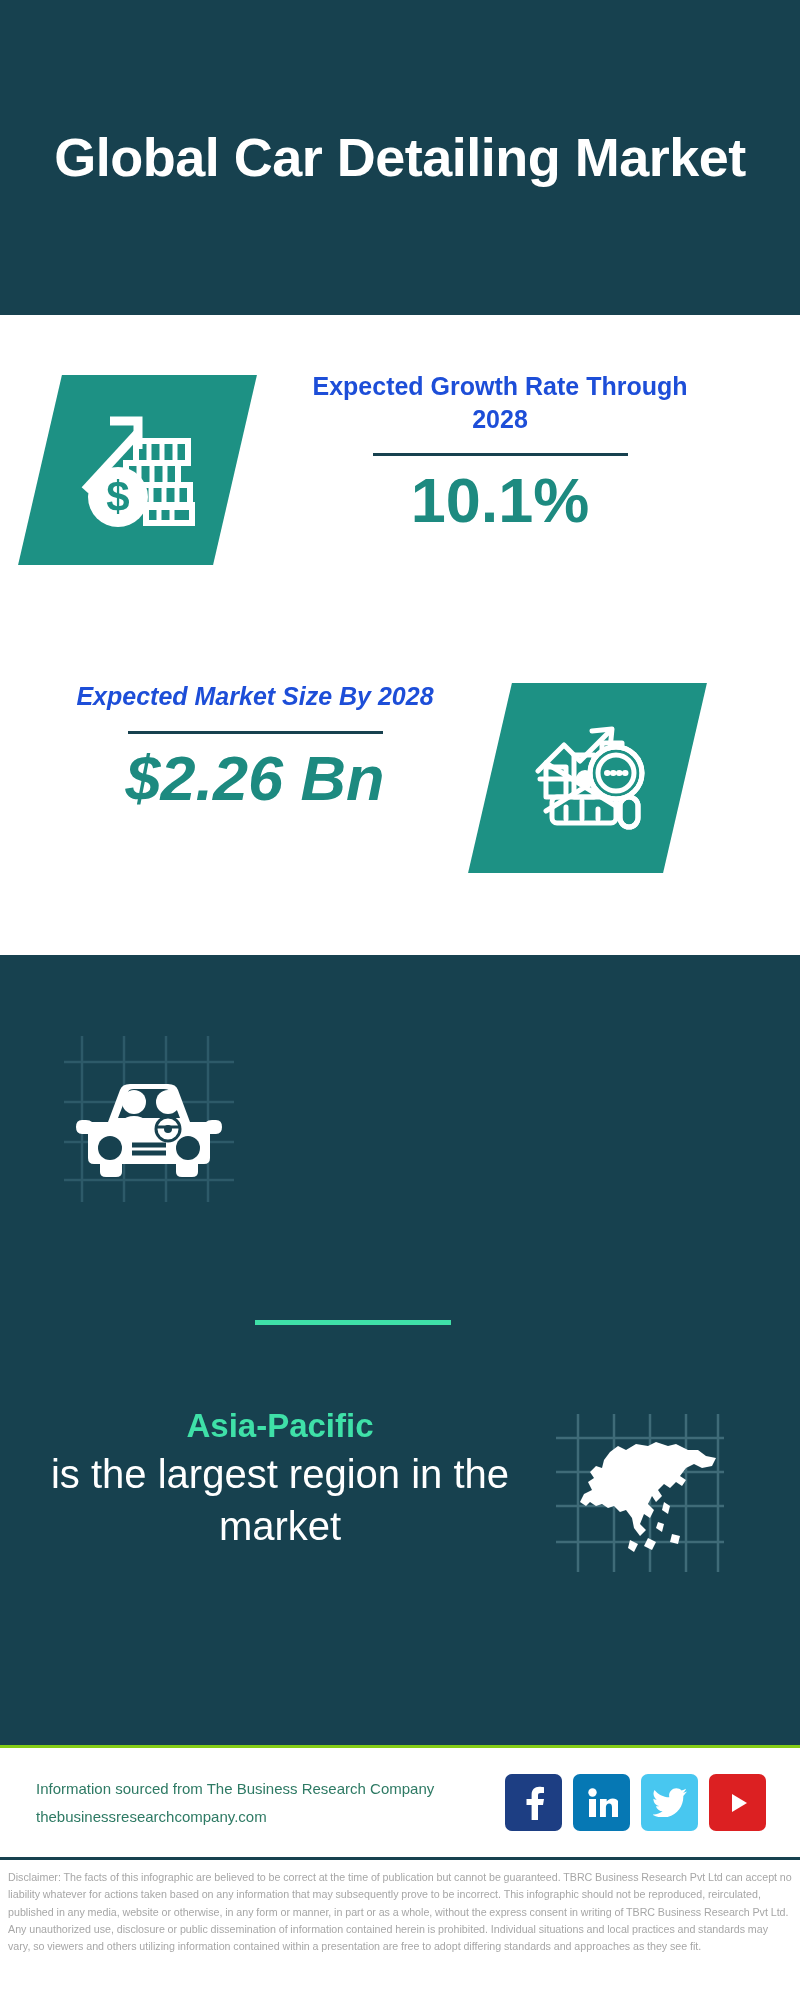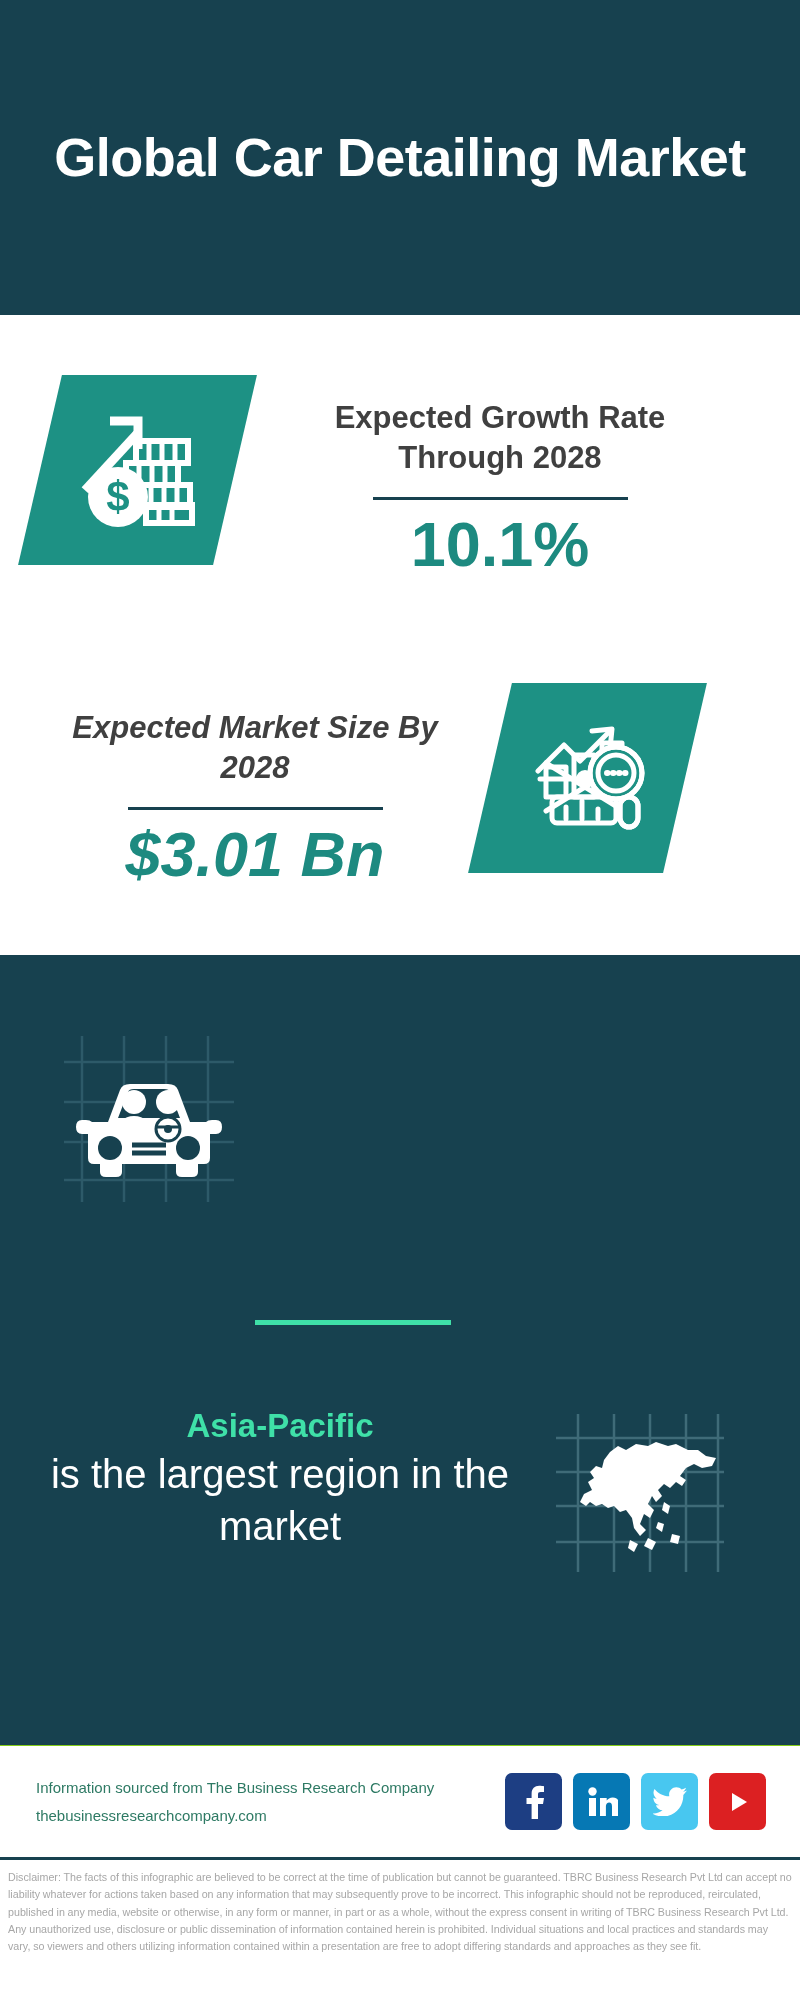--- a/index.html
+++ b/index.html
@@ -79,25 +79,24 @@
     top: 55px;
     width: 420px;
   }
   .stat-size {
     left: 45px;
     top: 365px;
     width: 420px;
     font-style: italic;
   }
   .stat-label {
-    color: #404040;
-    font-size: 31px;
+    color: #1d4ed8;
+    font-size: 25px;
     font-weight: bold;
     line-height: 1.3;
-    margin-top: 28px;
   }
   .stat-rule {
     width: 255px;
     height: 3px;
     background: #17414f;
     margin: 18px auto 10px auto;
   }
   .stat-value {
     color: #1d8a80;
     font-size: 63px;
@@ -199,21 +198,21 @@
     color: #ffffff;
     font-size: 40px;
     line-height: 1.3;
   }
   .region-icon-box { left: 552px; top: 5px; width: 175px; height: 165px; }
 
   
   .footer-bar {
     background: #ffffff;
     height: 115px;
-    border-top: 1px solid #84cc16;
+    border-top: 3px solid #84cc16;
     border-bottom: 3px solid #17414f;
     display: flex;
     align-items: center;
     justify-content: space-between;
     box-sizing: border-box;
     padding: 0 34px 0 36px;
   }
   .footer-source {
     color: #2e7a64;
     font-size: 15px;
@@ -283,21 +282,21 @@
 
   <div class="stat-block stat-growth">
     <div class="stat-label">Expected Growth Rate Through 2028</div>
     <div class="stat-rule"></div>
     <div class="stat-value">10.1%</div>
   </div>
 
   <div class="stat-block stat-size">
     <div class="stat-label">Expected Market Size By 2028</div>
     <div class="stat-rule"></div>
-    <div class="stat-value">$3.01 Bn</div>
+    <div class="stat-value">$2.26 Bn</div>
   </div>
 
   <div class="para badge-size">
     <div class="para-inner">
       <span>
         <svg width="128" height="122" viewBox="0 0 128 122" fill="none" stroke="#ffffff" stroke-width="5" stroke-linecap="round" stroke-linejoin="round">
 
           <path d="M14 56 L40 30 L56 46 L84 18"></path>
           <path d="M68 16 L88 14 L86 34"></path>
 

